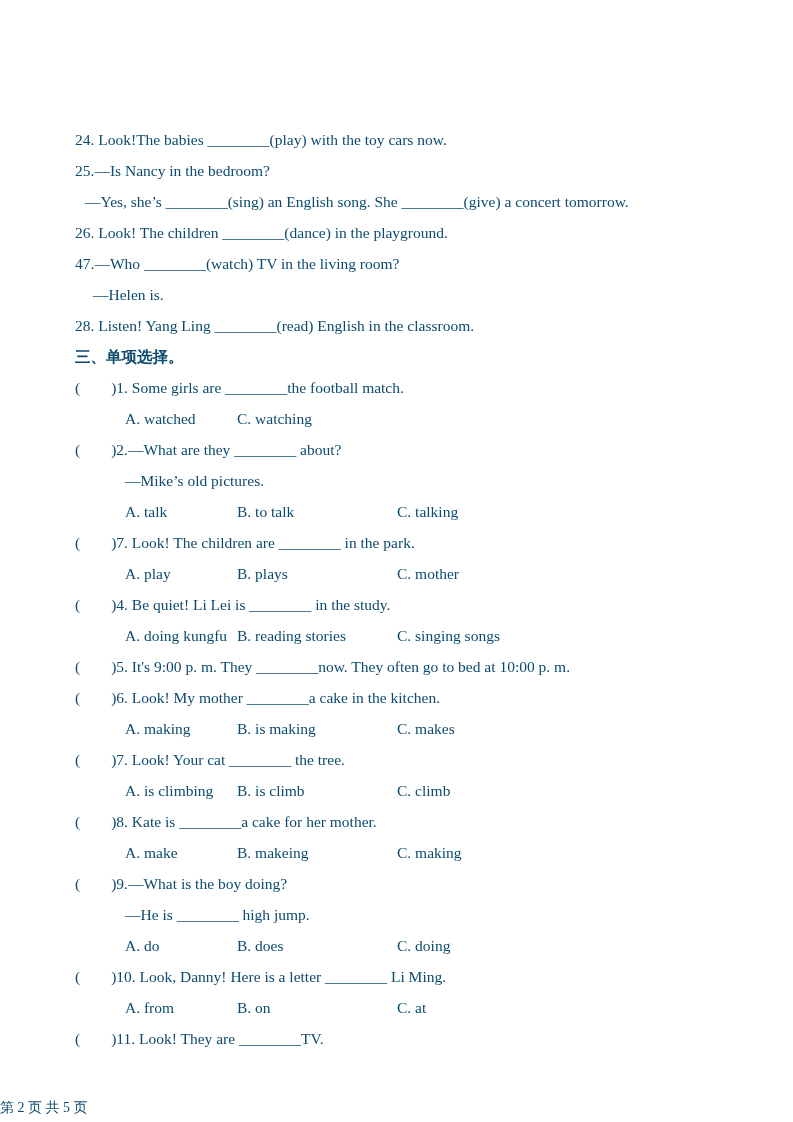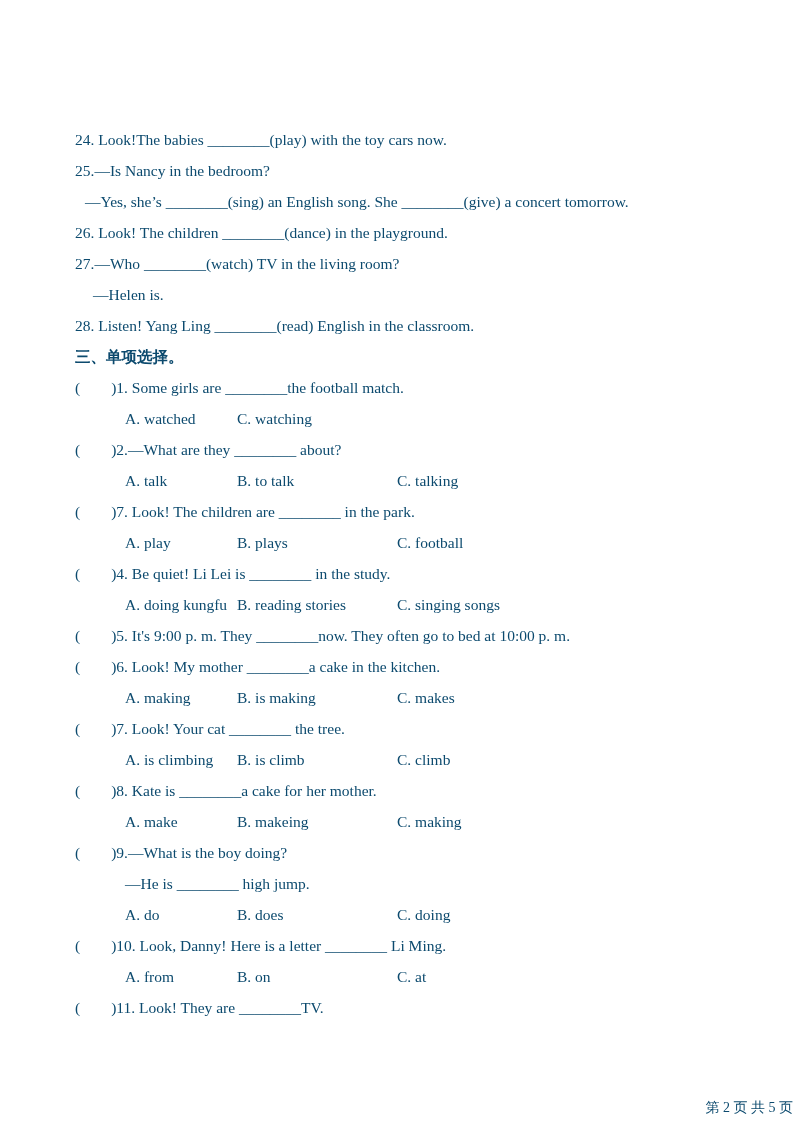--- a/index.html
+++ b/index.html
@@ -37,59 +37,60 @@
     min-height: 31px;
   }
   .opt-a { width: 112px; white-space: pre-wrap; }
   .opt-b { width: 160px; white-space: pre-wrap; }
   .opt-c { flex: 1; white-space: pre-wrap; }
   .footer {
     position: absolute;
     left: 0;
     right: 0;
     top: 1049px;
-    text-align: right;
+    text-align: left;
     font-size: 14px;
     line-height: 22px;
   }
 </style>
 </head>
 <body>
 
 <div class="page">
   <div class="content">
 
     <div class="line">24. Look!The babies ________(play) with the toy cars now.</div>
     <div class="line">25.—Is Nancy in the bedroom?</div>
     <div class="line ind-1">—Yes, she’s ________(sing) an English song. She ________(give) a concert tomorrow.</div>
     <div class="line">26. Look! The children ________(dance) in the playground.</div>
-    <div class="line">27.—Who ________(watch) TV in the living room?</div>
+    <div class="line">47.—Who ________(watch) TV in the living room?</div>
     <div class="line ind-2">—Helen is.</div>
     <div class="line">28. Listen! Yang Ling ________(read) English in the classroom.</div>
 
     <div class="line section-header">三、单项选择。</div>
 
     <div class="line">(        )1. Some girls are ________the football match.</div>
     <div class="opts">
       <span class="opt-a">A. watched</span>
       <span class="opt-c">C. watching</span>
     </div>
 
     <div class="line">(        )2.—What are they ________ about?</div>
+    <div class="line ind-q">—Mike’s old pictures.</div>
     <div class="opts">
       <span class="opt-a">A. talk</span>
       <span class="opt-b">B. to talk</span>
       <span class="opt-c">C. talking</span>
     </div>
 
     <div class="line">(        )7. Look! The children are ________ in the park.</div>
     <div class="opts">
       <span class="opt-a">A. play</span>
       <span class="opt-b">B. plays</span>
-      <span class="opt-c">C. football</span>
+      <span class="opt-c">C. mother</span>
     </div>
 
     <div class="line">(        )4. Be quiet! Li Lei is ________ in the study.</div>
     <div class="opts">
       <span class="opt-a">A. doing kungfu</span>
       <span class="opt-b">B. reading stories</span>
       <span class="opt-c">C. singing songs</span>
     </div>
 
     <div class="line">(        )5. It's 9:00 p. m. They ________now. They often go to bed at 10:00 p. m.</div>

